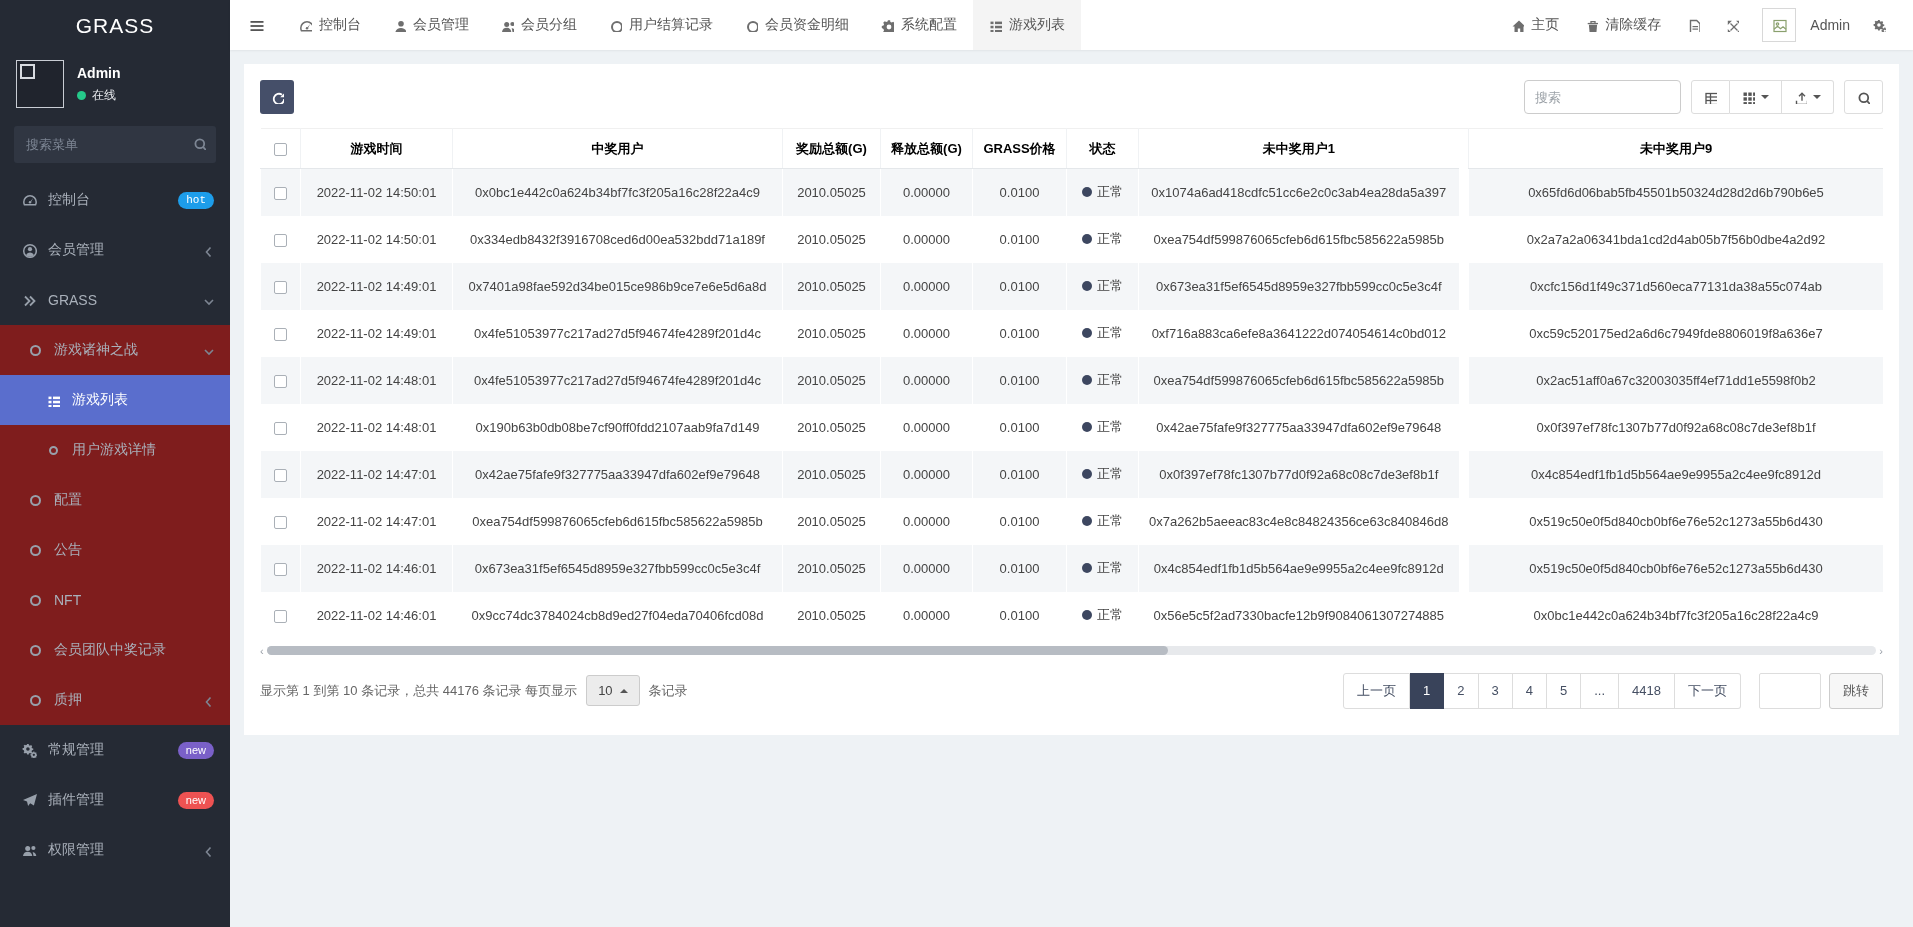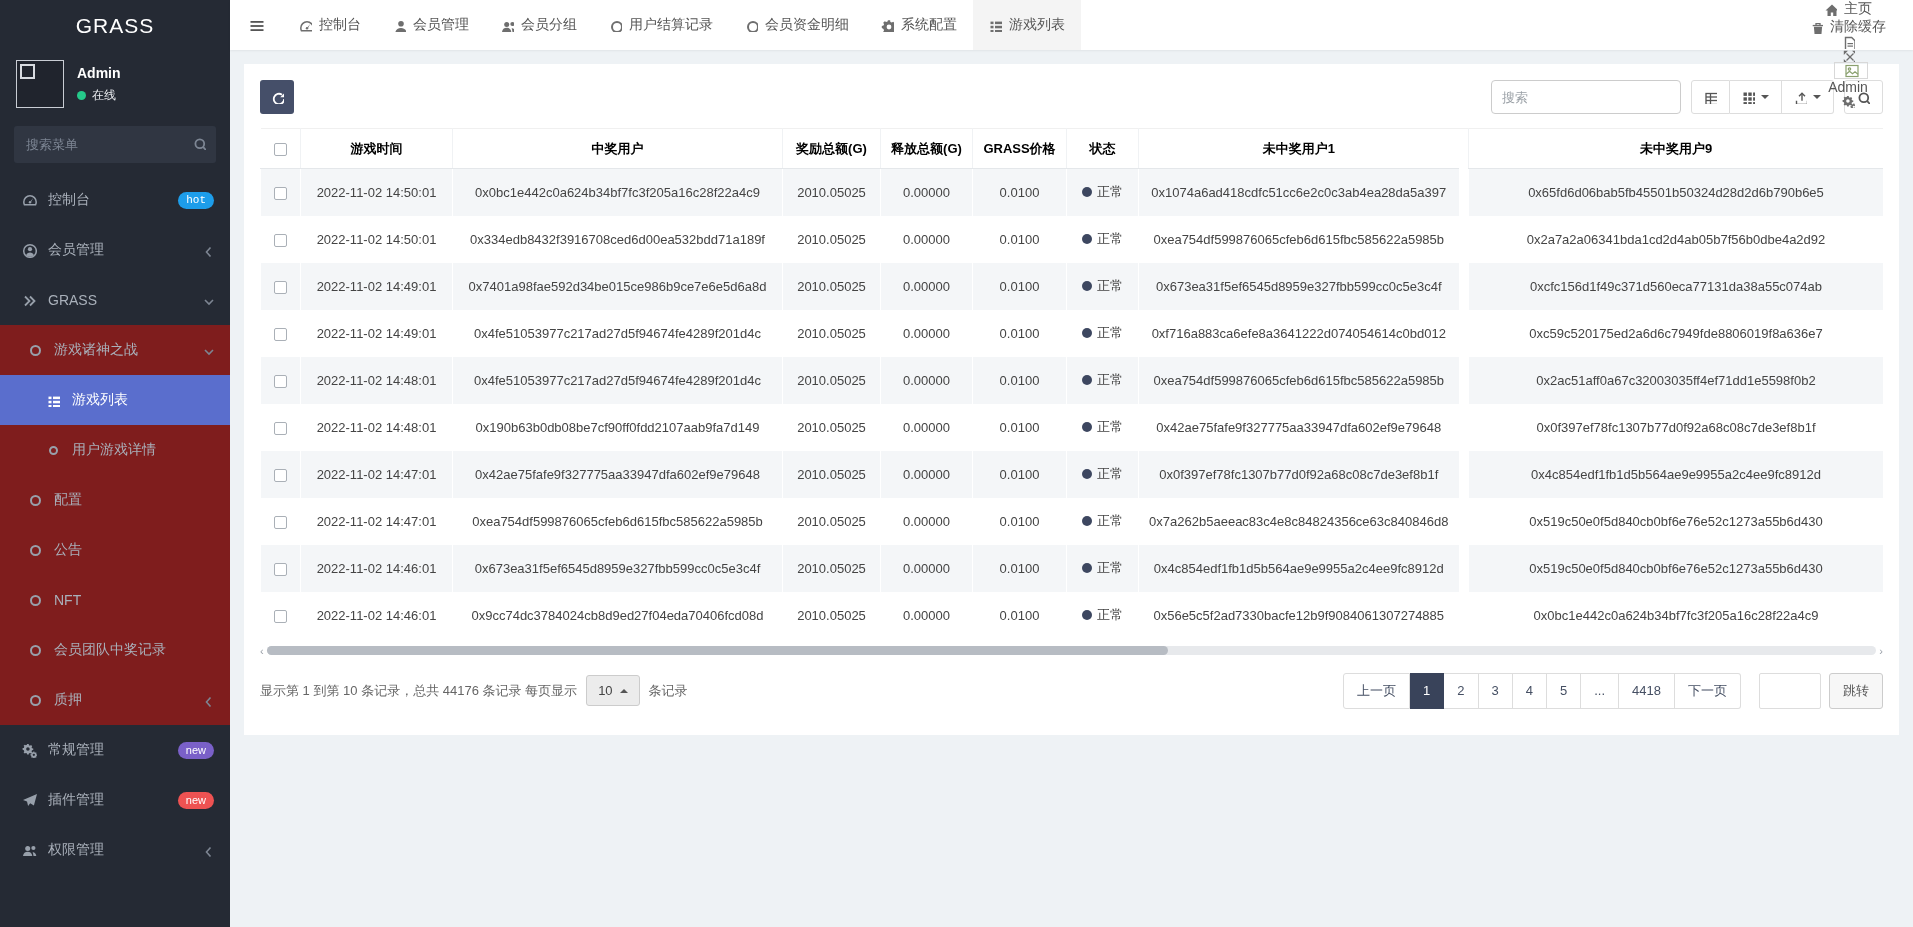--- a/index.html
+++ b/index.html
@@ -44,36 +44,36 @@
   .badge.nr  { background:#ee5252; }
   .chev { margin-left:auto; color:#7d8592; display:inline-flex; }
 
   
   .main { flex:1; display:flex; flex-direction:column; min-width:0; }
   .navbar { height:50px; background:#fff; display:flex; align-items:stretch; font-size:14px; color:#555; box-shadow:0 1px 2px rgba(0,0,0,.06); position:relative; z-index:2; }
   .nav-item { display:flex; align-items:center; gap:7px; padding:0 16px; cursor:pointer; white-space:nowrap; }
   .nav-item .ic { color:#6e6e6e; }
   .nav-item.on { background:#f4f4f4; }
   .burger { padding:0 19px; display:flex; align-items:center; cursor:pointer; color:#555; }
-  .nav-right { margin-left:auto; display:flex; align-items:center; padding-right:14px;flex-direction:column; }
+  .nav-right { margin-left:auto; display:flex; align-items:center; padding-right:14px; }
   .nav-right .nav-item { padding:0 13px; }
   .tavatar { width:34px; height:34px; border:1px solid #d8d8d8; display:flex; align-items:center; justify-content:center; color:#8aa06e; margin:0 4px 0 10px; cursor:pointer; }
   .admin-name { padding:0 10px; cursor:pointer; }
 
   
   .content { flex:1; padding:14px 14px 0; }
   .panel { background:#fff; }
   .tabbar { background:#ebeff2; padding:12px 0 0 14px; display:flex; }
   .tab { padding:0 23px; line-height:42px; font-size:14px; color:#8e979f; background:#dde3e8; margin-right:4px; cursor:pointer; }
   .tab.on { background:#fff; color:#555; }
   .panel-body { padding:16px 16px 26px; }
   .toolbar { display:flex; align-items:center; margin-bottom:14px; }
   .btn-refresh { width:34px; height:34px; background:#454f69; border:none; border-radius:3px; color:#fff; display:flex; align-items:center; justify-content:center; cursor:pointer; }
   .tools { margin-left:auto; display:flex; align-items:center; gap:10px; }
-  .search-box input { width:190px; height:34px; border:1px solid #ccc; border-radius:4px; padding:0 10px; font-size:13px; color:#555; outline:none; }
+  .search-box input { width:157px; height:34px; border:1px solid #ccc; border-radius:4px; padding:0 10px; font-size:13px; color:#555; outline:none; }
   .search-box input::placeholder { color:#9aa0a6; }
   .btn-group { display:flex; }
   .btn { height:34px; background:#fff; border:1px solid #ddd; color:#555; display:flex; align-items:center; justify-content:center; gap:6px; padding:0 12px; cursor:pointer; }
   .btn-group .btn + .btn { border-left:none; }
   .btn-group .btn:first-child { border-radius:3px 0 0 3px; }
   .btn-group .btn:last-child { border-radius:0 3px 3px 0; }
   .btn.single { border-radius:3px; }
   .caret-d { width:0; height:0; border:4px solid transparent; border-top-color:#555; margin-top:4px; }
   .caret-u { width:0; height:0; border:4px solid transparent; border-bottom-color:#555; margin-bottom:4px; }
 

